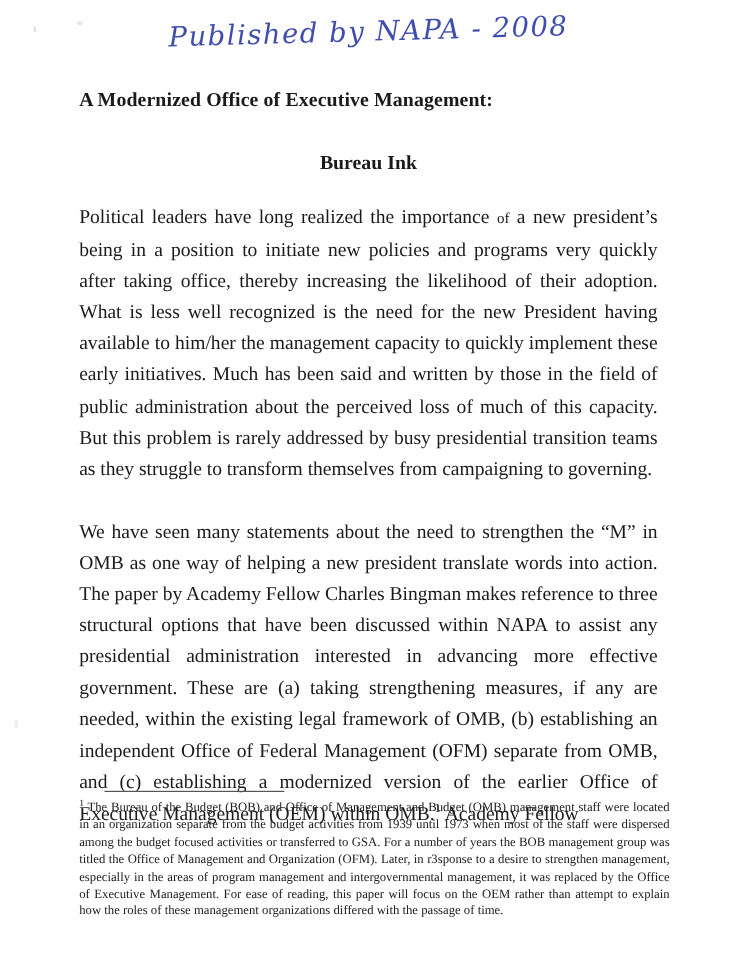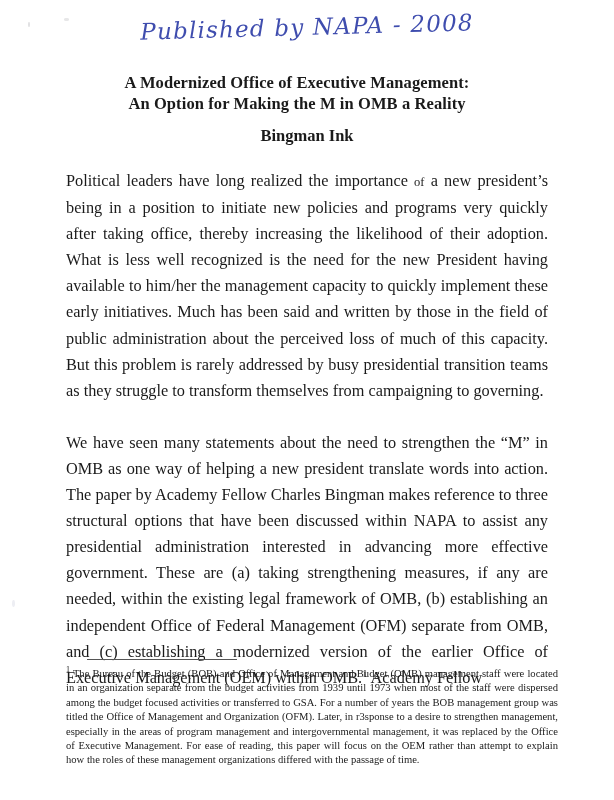--- a/index.html
+++ b/index.html
@@ -46,24 +46,24 @@
     letter-spacing: 1.2px;
     white-space: nowrap;
     transform: rotate(-1.6deg);
     transform-origin: 50% 50%;
     opacity: .92;
   }
 
   
   .titleblock {
     position: absolute;
-    left: 56px;
+    left: 66px;
     top: 72px;
     width: 482px;
-    text-align: center;
+    text-align: left;
   }
   .title-line {
     font-size: 16.5px;
     font-weight: bold;
     line-height: 21px;
     letter-spacing: .1px;
   }
   .author {
     position: absolute;
     left: 66px;
@@ -130,24 +130,23 @@
 <div class="page">
 
   <span class="speck speck-a"></span>
   <span class="speck speck-b"></span>
   <span class="speck speck-c"></span>
 
   <div class="handwriting">Published by NAPA - 2008</div>
 
   <div class="titleblock">
     <div class="title-line">A Modernized Office of Executive Management:</div>
-    <div class="title-line">An Option for Making the M in OMB a Reality</div>
   </div>
 
-  <div class="author">Bingman Ink</div>
+  <div class="author">Bureau Ink</div>
 
   <div class="body">
 
     <p class="para"><span>Political leaders have long realized the importance </span><span class="small-of">of</span><span> a new president’s being in a position to initiate new policies and programs very quickly after taking office, thereby increasing the likelihood of their adoption.  What is less well recognized is the need for the new President having available to him/her the management capacity to quickly implement these early initiatives.  Much has been said and written by those in the field of public administration about the perceived loss of much of this capacity.  But this problem is rarely addressed by busy presidential transition teams as they struggle to transform themselves from campaigning to governing.</span></p>
 
     <p class="para"><span>We have seen many statements about the need to strengthen the “M” in OMB as one way of helping a new president translate words into action.   The paper by Academy Fellow Charles Bingman makes reference to three structural options that have been discussed within NAPA to assist any presidential administration interested in advancing more effective government.  These are (a) taking strengthening measures, if any are needed, within the existing legal framework of OMB, (b) establishing an independent Office of Federal Management (OFM) separate from OMB, and (c) establishing a modernized version of the earlier Office of Executive Management (OEM) within OMB.</span><span class="fn-ref">1</span><span>  Academy Fellow</span></p>
 
   </div>
 
   <div class="footnote-area">

